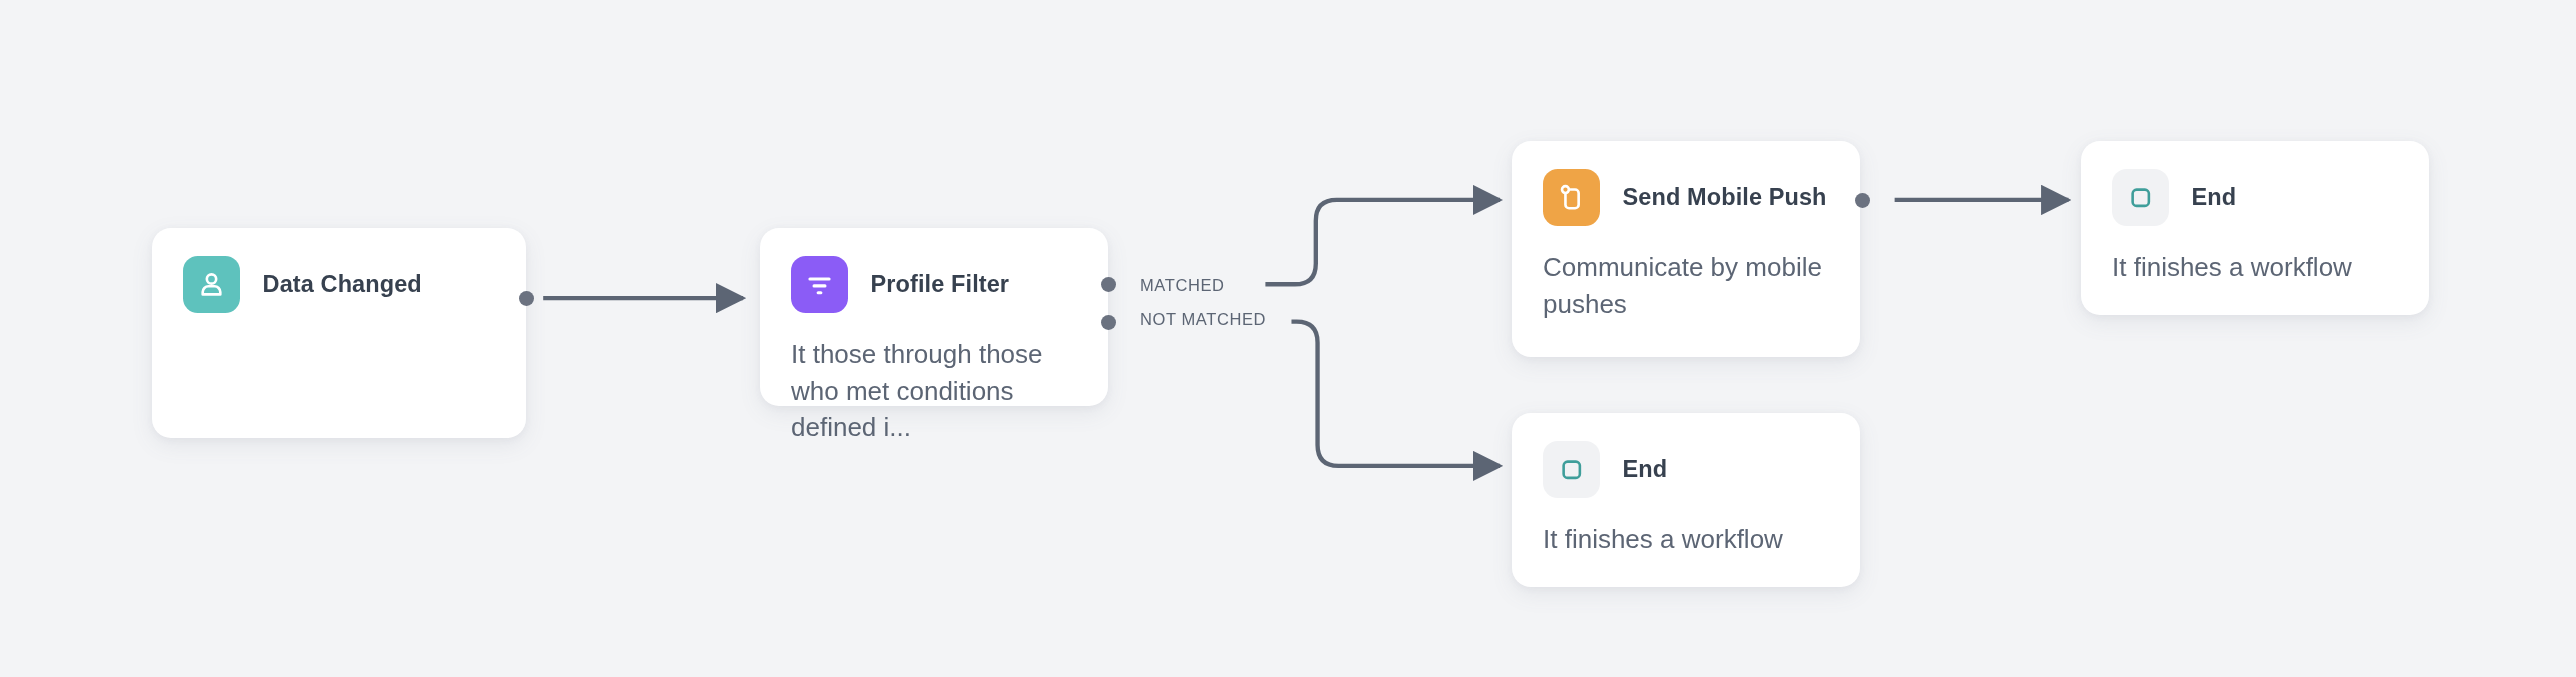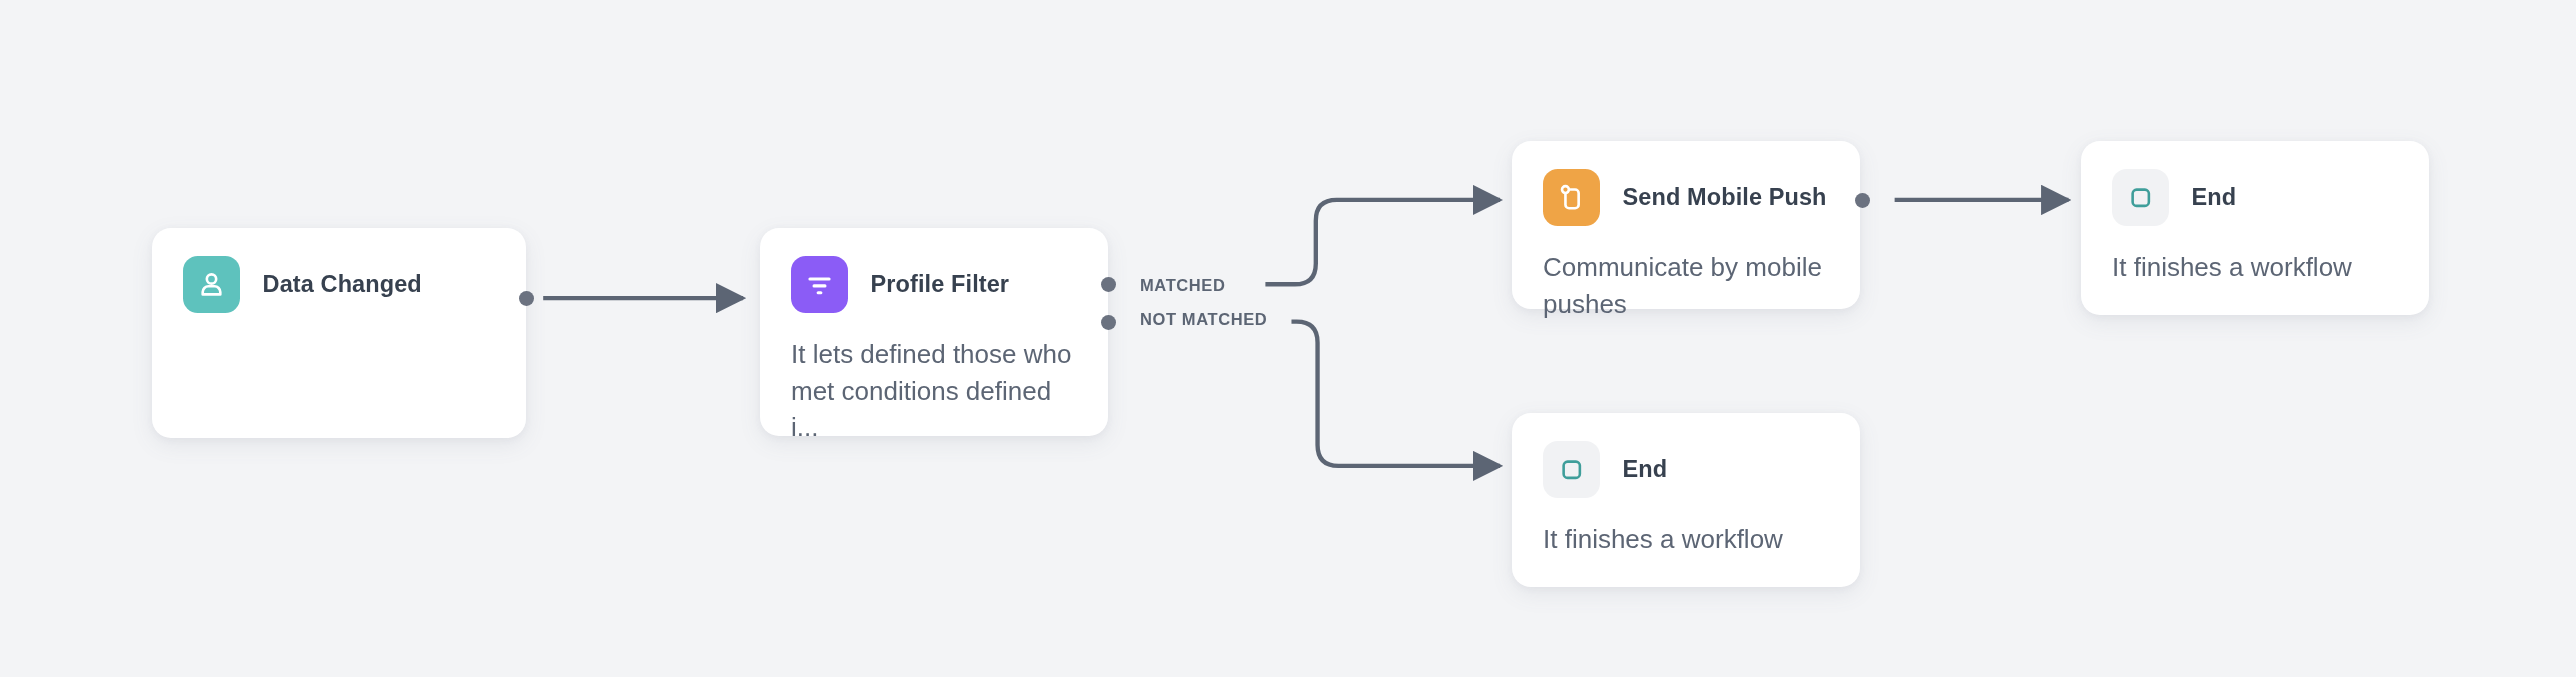--- a/index.html
+++ b/index.html
@@ -78,21 +78,21 @@
     height: 14.8px;
     border-radius: 50%;
     background: #6b7280;
     z-index: 4;
   }
 
   
   .branch-label {
     position: absolute;
     font-size: 16.5px;
-    font-weight: bold;
+    font-weight: normal;
     color: #5c6574;
     letter-spacing: 0.6px;
     white-space: nowrap;
     z-index: 4;
   }
 
   
   .ic-trigger { background: #5ec2bd; }
   .ic-filter  { background: #8b5cf6; }
   .ic-push    { background: #efa446; }
@@ -125,39 +125,39 @@
         <svg width="33" height="33" viewBox="0 0 24 24" fill="none" stroke="#ffffff" stroke-width="1.9" stroke-linecap="round" stroke-linejoin="round">
           <circle cx="12" cy="8" r="3.4"></circle>
           <path d="M5.6 19.2v-1.7a4.2 4.2 0 0 1 4.2-4.2h4.4a4.2 4.2 0 0 1 4.2 4.2v1.7z"></path>
         </svg>
       </div>
       <div class="node-title">Data Changed</div>
     </div>
   </div>
   <div class="port" style="left:519px; top:291px;"></div>
 
-  <div class="node" style="left:760px; top:228px; width:348px; height:208px;">
+  <div class="node" style="left:760px; top:228px; width:348px; height:178px;">
     <div class="node-head">
       <div class="node-icon ic-filter">
         <svg width="33" height="33" viewBox="0 0 24 24" fill="none" stroke="#ffffff" stroke-width="2.2" stroke-linecap="round">
           <line x1="5" y1="8" x2="19" y2="8"></line>
           <line x1="8" y1="13" x2="16" y2="13"></line>
           <line x1="11" y1="18" x2="13" y2="18"></line>
         </svg>
       </div>
       <div class="node-title">Profile Filter</div>
     </div>
-    <div class="node-desc">It lets defined those who met conditions defined i...</div>
+    <div class="node-desc">It those through those who met conditions defined i...</div>
   </div>
   <div class="port" style="left:1101px; top:277px;"></div>
   <div class="port" style="left:1101px; top:315px;"></div>
   <div class="branch-label" style="left:1140px; top:276px;">MATCHED</div>
   <div class="branch-label" style="left:1140px; top:310px;">NOT MATCHED</div>
 
-  <div class="node" style="left:1512px; top:141px; width:348px; height:168px;">
+  <div class="node" style="left:1512px; top:141px; width:348px; height:216px;">
     <div class="node-head">
       <div class="node-icon ic-push">
         <svg width="33" height="33" viewBox="0 0 24 24" fill="none" stroke="#ffffff" stroke-width="1.9" stroke-linecap="round" stroke-linejoin="round">
           <rect x="7.6" y="6.2" width="9.6" height="13.6" rx="2.6"></rect>
           <circle cx="7.6" cy="6.2" r="2.5" fill="#efa446"></circle>
         </svg>
       </div>
       <div class="node-title">Send Mobile Push</div>
     </div>
     <div class="node-desc">Communicate by mobile pushes</div>

